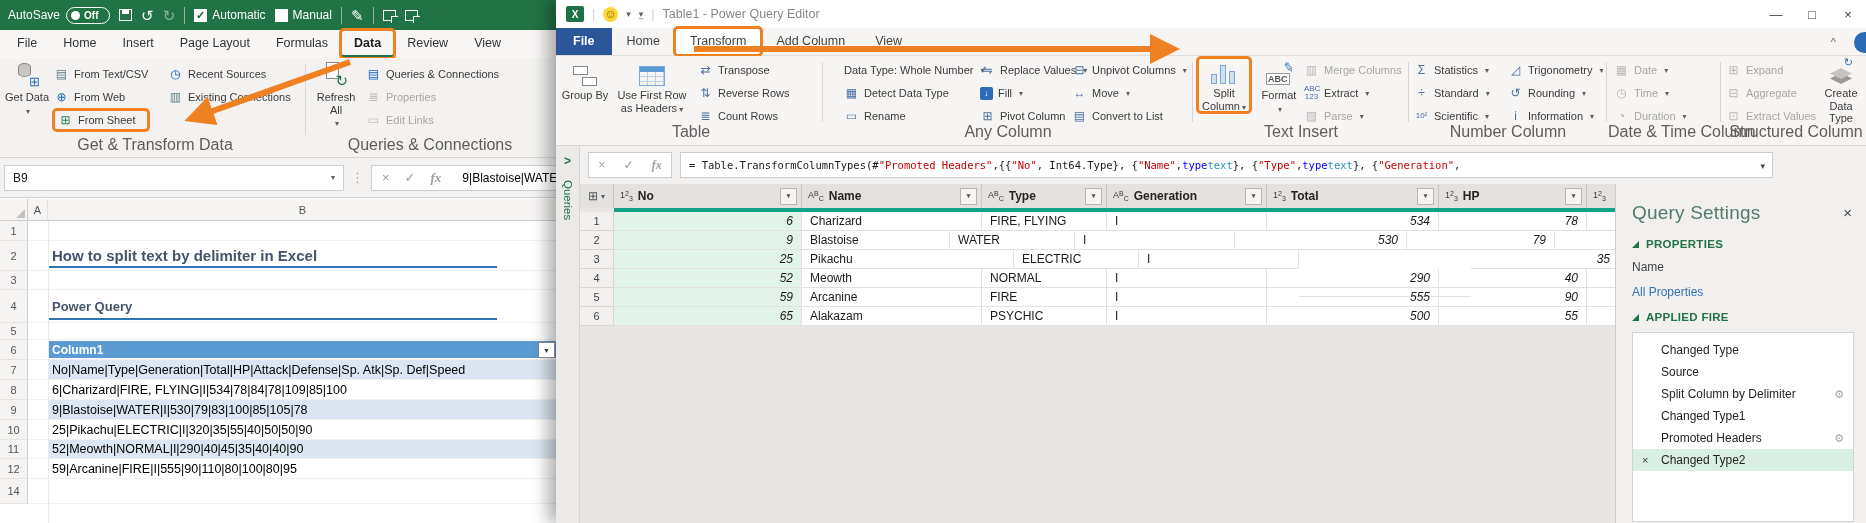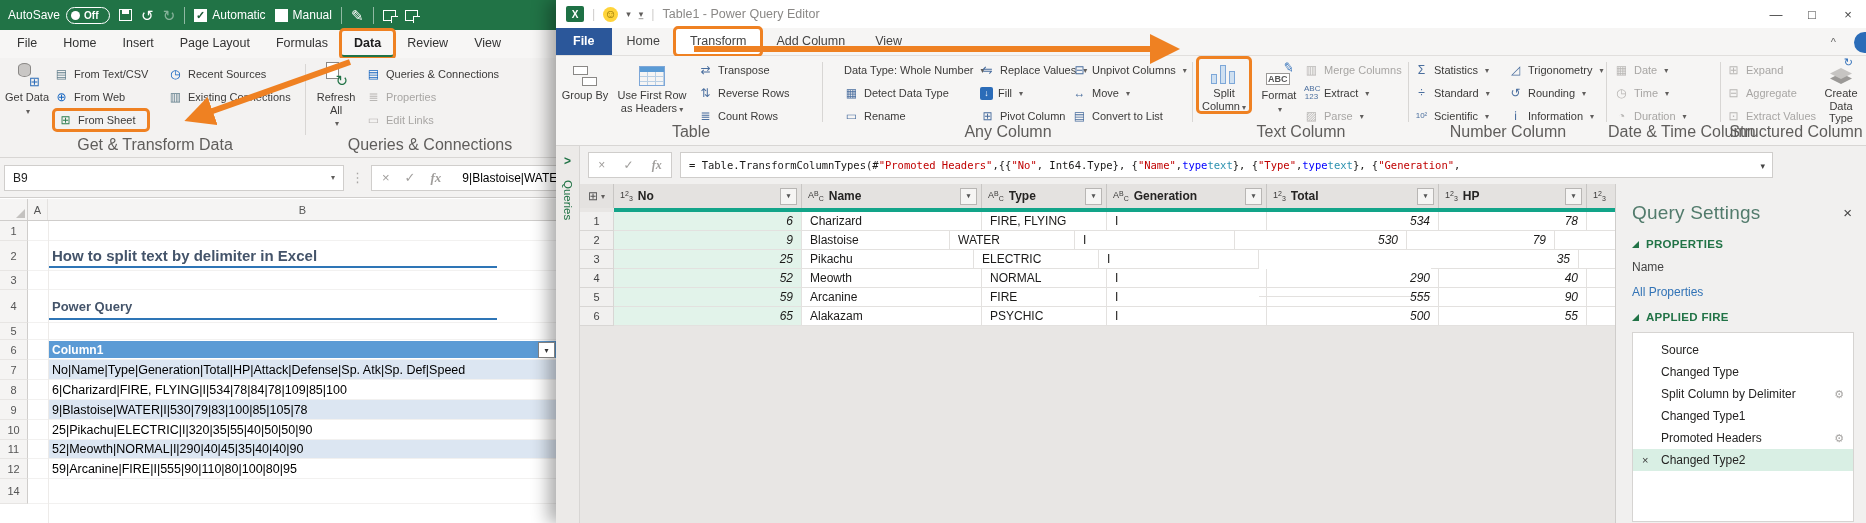--- a/index.html
+++ b/index.html
@@ -611,21 +611,21 @@
               </span>
             </span>
           <span class="biglabel">Create Data Type</span>
         </div>
       </div>
     </div>
 
     <div class="pq-riblabels">
       <div class="grp-label" style="left:4px;width:262px;bottom:4px">Table</div>
       <div class="grp-label" style="left:272px;width:360px;bottom:4px">Any Column</div>
-      <div class="grp-label" style="left:642px;width:206px;bottom:4px">Text Column</div>
+      <div class="grp-label" style="left:642px;width:206px;bottom:4px">Text Insert</div>
       <div class="grp-label" style="left:858px;width:188px;bottom:4px">Number Column</div>
       <div class="grp-label" style="left:1052px;width:116px;bottom:4px">Date &amp; Time Column</div>
       <div class="grp-label" style="left:1170px;width:140px;bottom:4px">Structured Column</div>
     </div>
 
     <div class="pq-body">
       <div class="qstrip">
         <span class="qchev">&gt;</span>
         <span class="qlabel">Queries</span>
       </div>
@@ -721,21 +721,21 @@
                   <div class="gc" style="width: 148px;">Blastoise</div>
                   <div class="gc" style="width: 125px;">WATER</div>
                   <div class="gc" style="width: 160px;">I</div>
                   <div class="gc num" style="width: 172px;">530</div>
                   <div class="gc num" style="width: 148px;">79</div>
                   <div class="gc fill"></div>
                 </div>
                 <div class="grow">
                   <div class="grn">3</div>
                   <div class="gc num selc" style="width: 188px;">25</div>
-                  <div class="gc" style="width: 172px;">Pikachu</div>
+                  <div class="gc" style="width: 212px;">Pikachu</div>
                   <div class="gc" style="width: 125px;">ELECTRIC</div>
                   <div class="gc" style="width: 160px;">I</div>
                   <div class="gc num" style="width: 172px; margin-top: 46px;">320</div>
                   <div class="gc num" style="width: 148px;">35</div>
                   <div class="gc fill"></div>
                 </div>
                 <div class="grow">
                   <div class="grn">4</div>
                   <div class="gc num selc" style="width: 188px;">52</div>
                   <div class="gc" style="width: 180px;">Meowth</div>
@@ -775,24 +775,24 @@
                 <span>PROPERTIES</span>
               </div>
             <div class="fldlabel">Name</div>
             <div class="linktext">All Properties</div>
             <div class="sect">
                 <span class="tri"></span>
                 <span>APPLIED FIRE</span>
               </div>
             <div class="steps" id="steps">
                 <div class="step">
+                  <span>Changed Type</span>
+                </div>
+                <div class="step">
                   <span>Source</span>
-                </div>
-                <div class="step">
-                  <span>Changed Type</span>
                 </div>
                 <div class="step">
                   <span>Split Column by Delimiter</span>
                   <span class="gear">⚙</span>
                 </div>
                 <div class="step">
                   <span>Changed Type1</span>
                 </div>
                 <div class="step">
                   <span>Promoted Headers</span>

